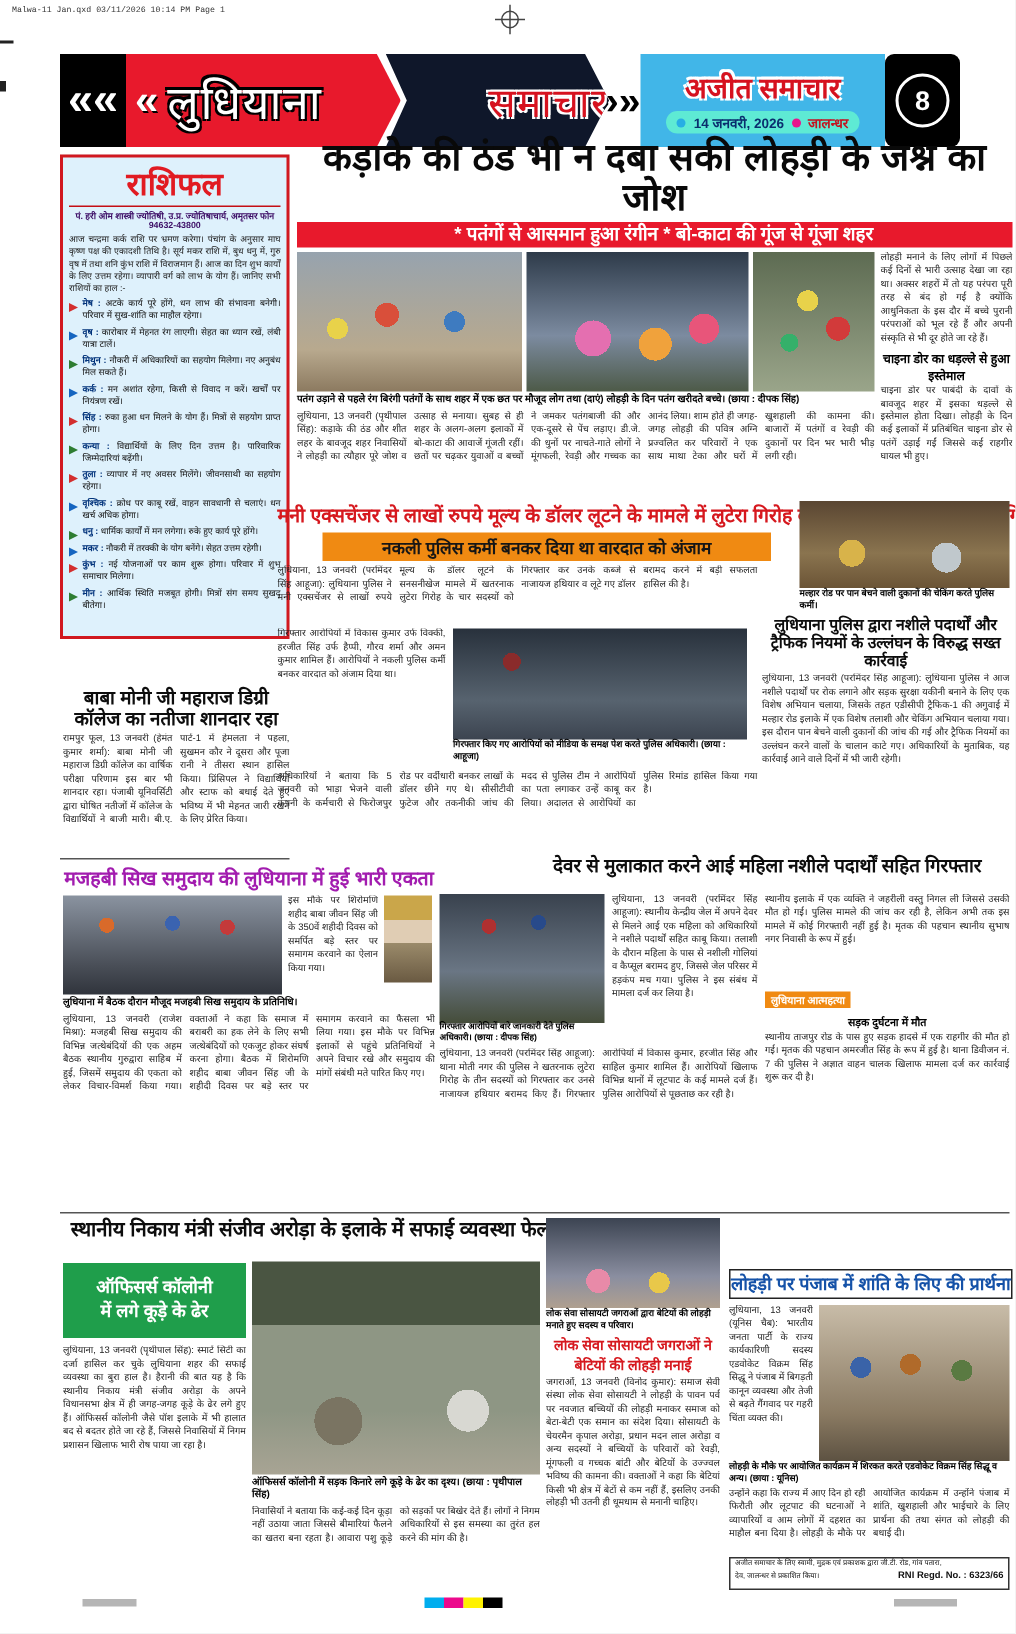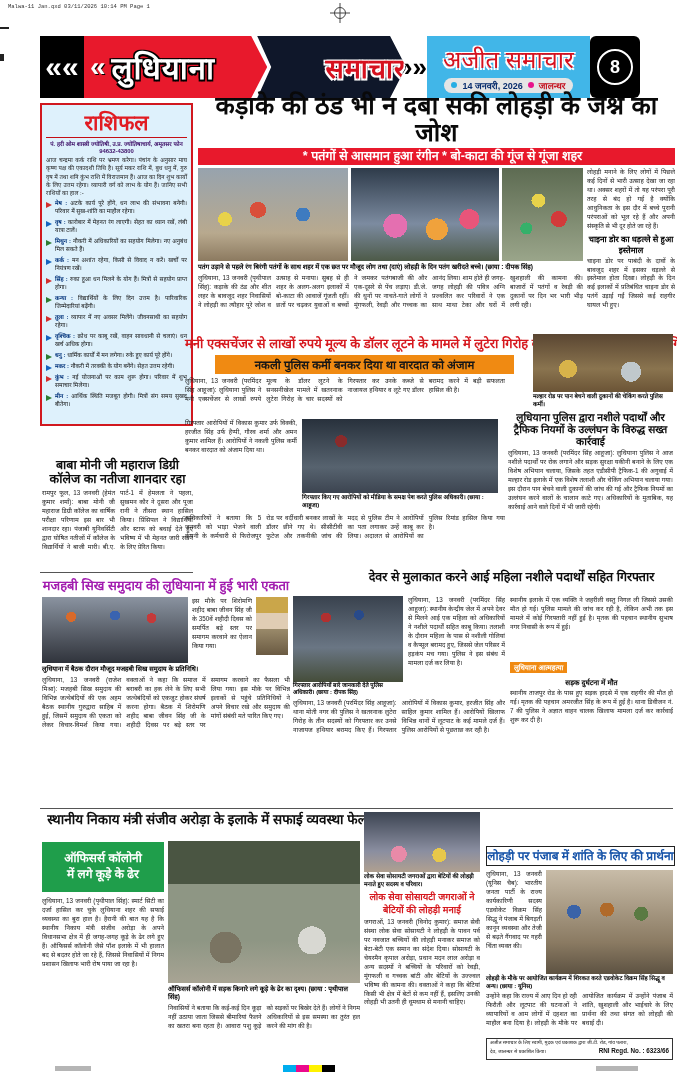--- a/index.html
+++ b/index.html
@@ -15,28 +15,28 @@
   .photo{background-size:cover;background-position:center;}
   
   .masthead{display:flex;align-items:stretch;height:62px;}
   .mh-blackcap{width:44px;background:#000;display:flex;align-items:center;justify-content:center;
                color:#fff;font-size:30px;font-weight:800;}
   .mh-red{flex:1.25;background:#e8192c;display:flex;align-items:center;gap:6px;padding-left:6px;
           clip-path:polygon(0 0,calc(100% - 16px) 0,100% 50%,calc(100% - 16px) 100%,0 100%);}
   .mh-red .guill{color:#fff;font-size:28px;font-weight:800;text-shadow:1px 1px 0 #000;}
   .t-outline-black{color:#fff;text-shadow:-1.5px -1.5px 0 #000,1.5px -1.5px 0 #000,-1.5px 1.5px 0 #000,1.5px 1.5px 0 #000;}
   .t-outline-white{color:#d6121f;text-shadow:-1.5px -1.5px 0 #fff,1.5px -1.5px 0 #fff,-1.5px 1.5px 0 #fff,1.5px 1.5px 0 #fff;}
-  .mh-title{font-size:31px;font-weight:700;letter-spacing:1px;}
+  .mh-title{font-size:31px;font-weight:400;letter-spacing:1px;}
   .mh-yellow{flex:1.05;background:#0f172a;margin-left:-10px;display:flex;align-items:center;justify-content:flex-end;gap:4px;
              clip-path:polygon(0 0,calc(100% - 16px) 0,100% 50%,calc(100% - 16px) 100%,0 100%,14px 50%);}
   .mh-yellow .mh-title{font-size:27px;}
   .mh-guill2{color:#000;font-size:26px;font-weight:800;margin-left:-8px;align-self:center;}
   .mh-blue{flex:1.15;background:#41b6e8;display:flex;flex-direction:column;align-items:center;justify-content:center;gap:3px;}
-  .mh-brand{font-size:24px;font-weight:400;}
-  .mh-datebar{background:#e5e5e5;border-radius:8px;padding:1px 7px;display:flex;align-items:center;gap:5px;
+  .mh-brand{font-size:19px;font-weight:700;}
+  .mh-datebar{background:#5eead4;border-radius:8px;padding:1px 7px;display:flex;align-items:center;gap:5px;
               font-size:9px;font-weight:bold;}
   .dot{width:6px;height:6px;border-radius:50%;display:inline-block;}
   .mh-pageblock{width:50px;background:#000;border-radius:6px;display:flex;align-items:center;justify-content:center;}
   .mh-pagecircle{width:32px;height:32px;border:2.5px solid #fff;border-radius:50%;color:#fff;
                  display:flex;align-items:center;justify-content:center;font-size:18px;font-weight:800;}
   
   .rashifal{border:2px solid #d1181f;background:#def1fc;padding:3px 4px;box-sizing:border-box;}
   .rash-title{color:#e11b22;font-size:21px;font-weight:800;text-align:center;border-bottom:1.5px solid #c40e14;padding-bottom:1px;}
   .rash-byline{font-size:5.9px;font-weight:bold;text-align:center;color:#3c0d66;margin:2px 0;}
   .rash-intro{font-size:5.9px;line-height:1.4;text-align:justify;color:#222;}

